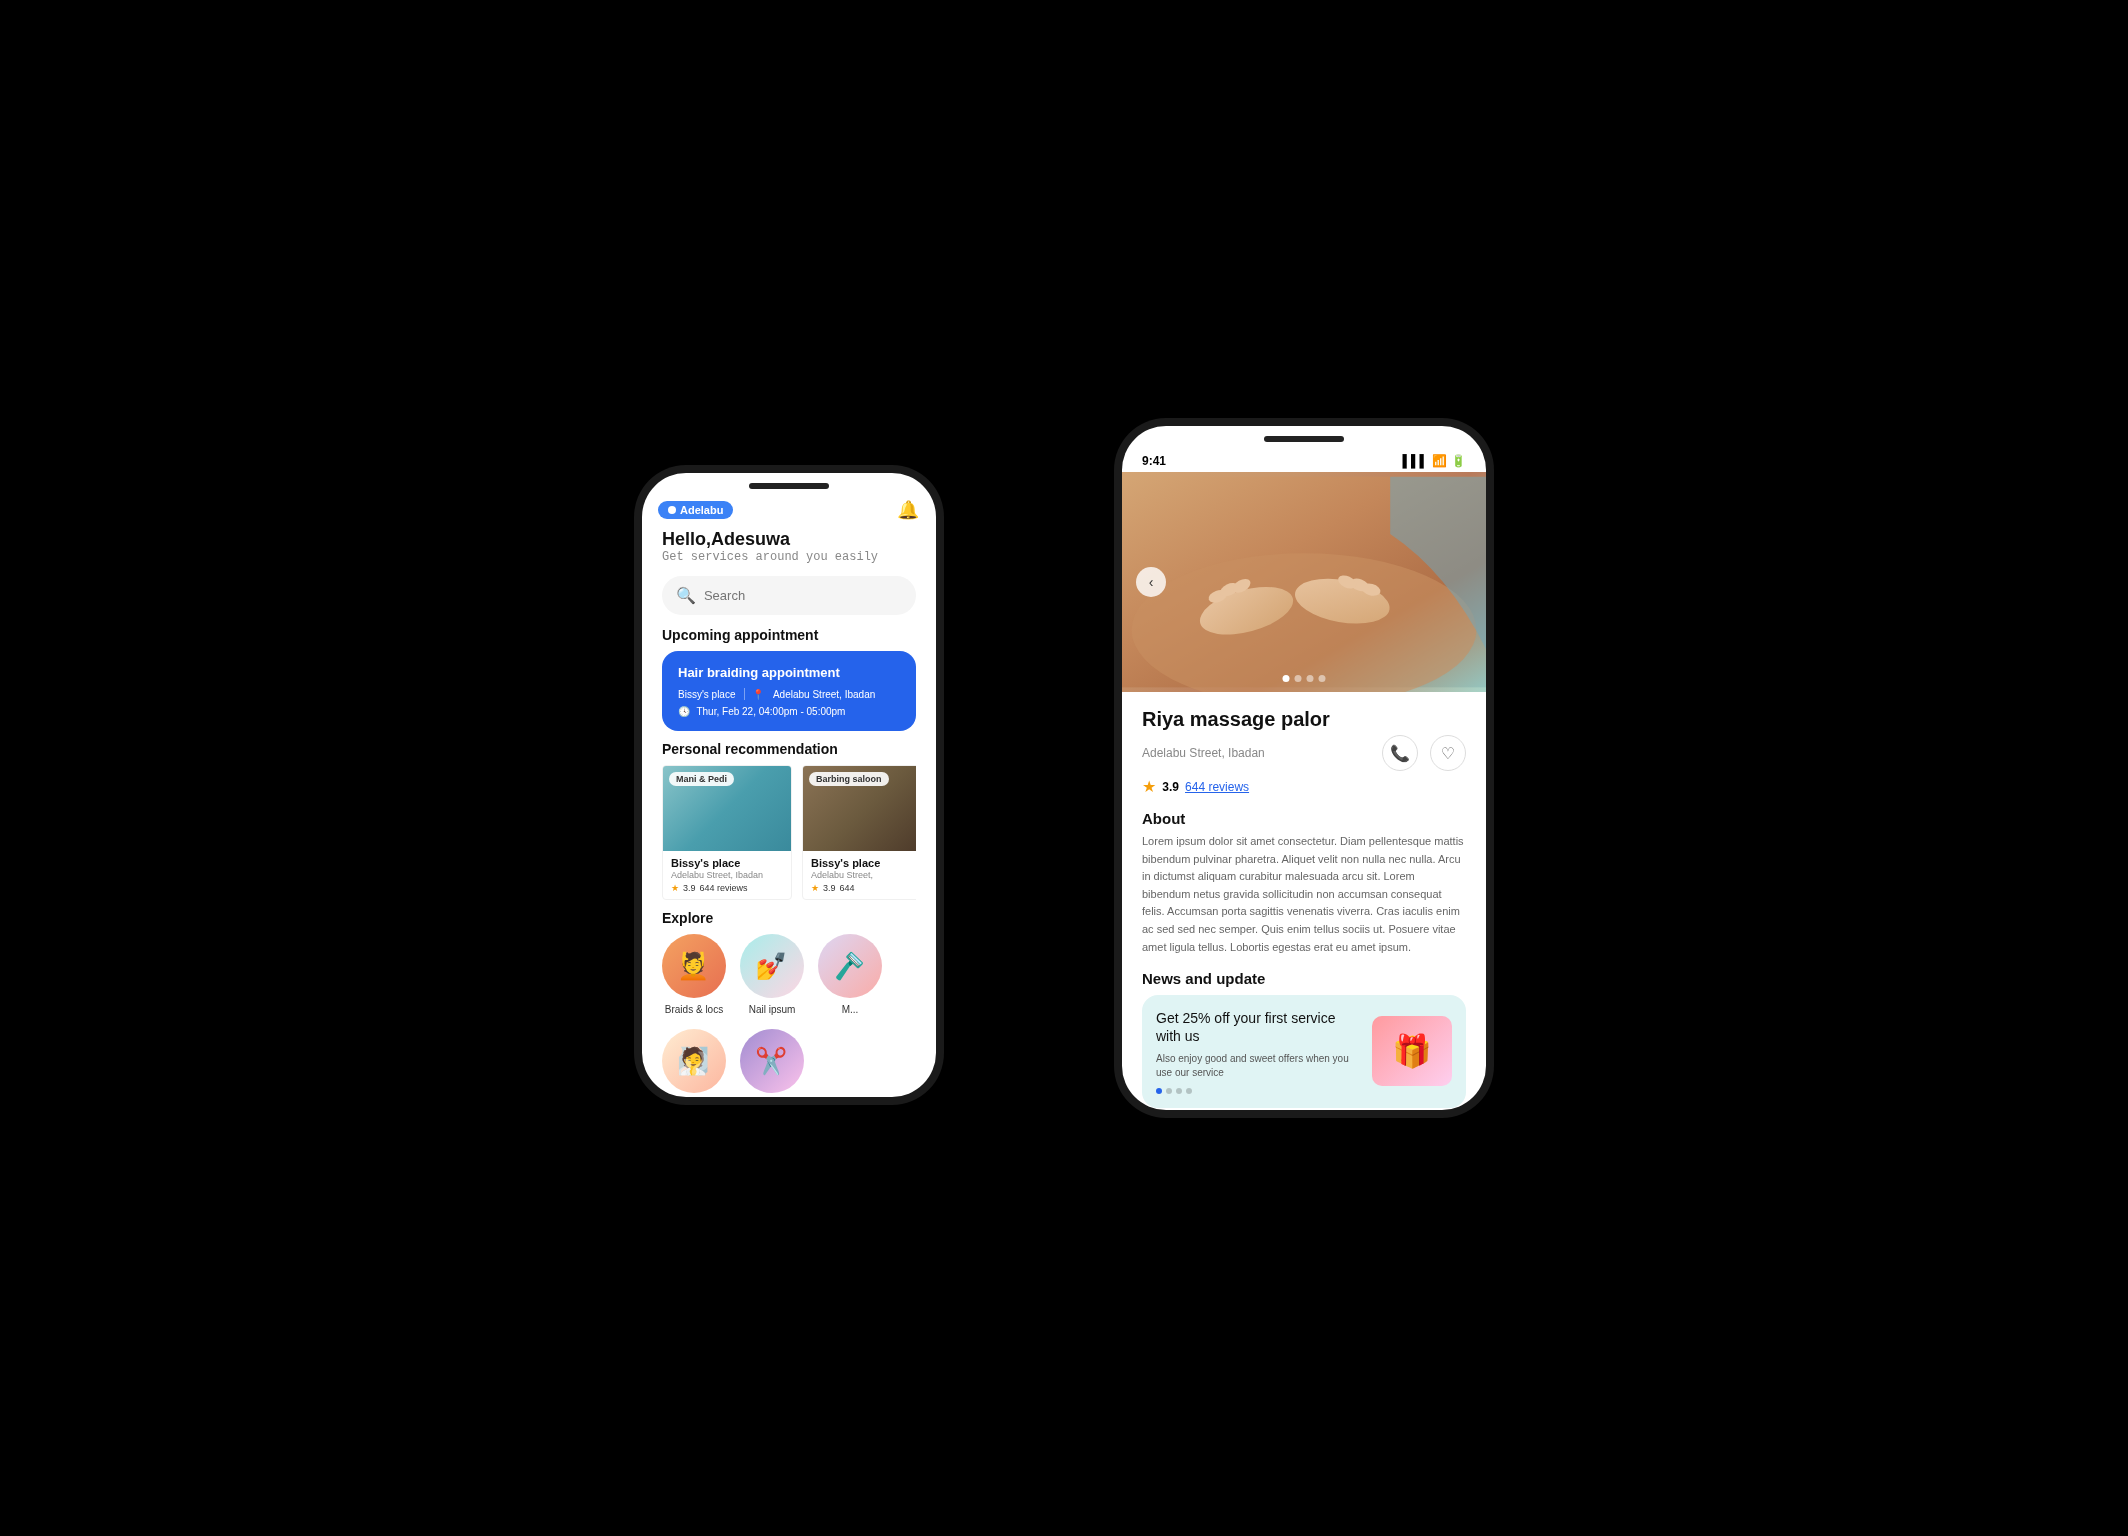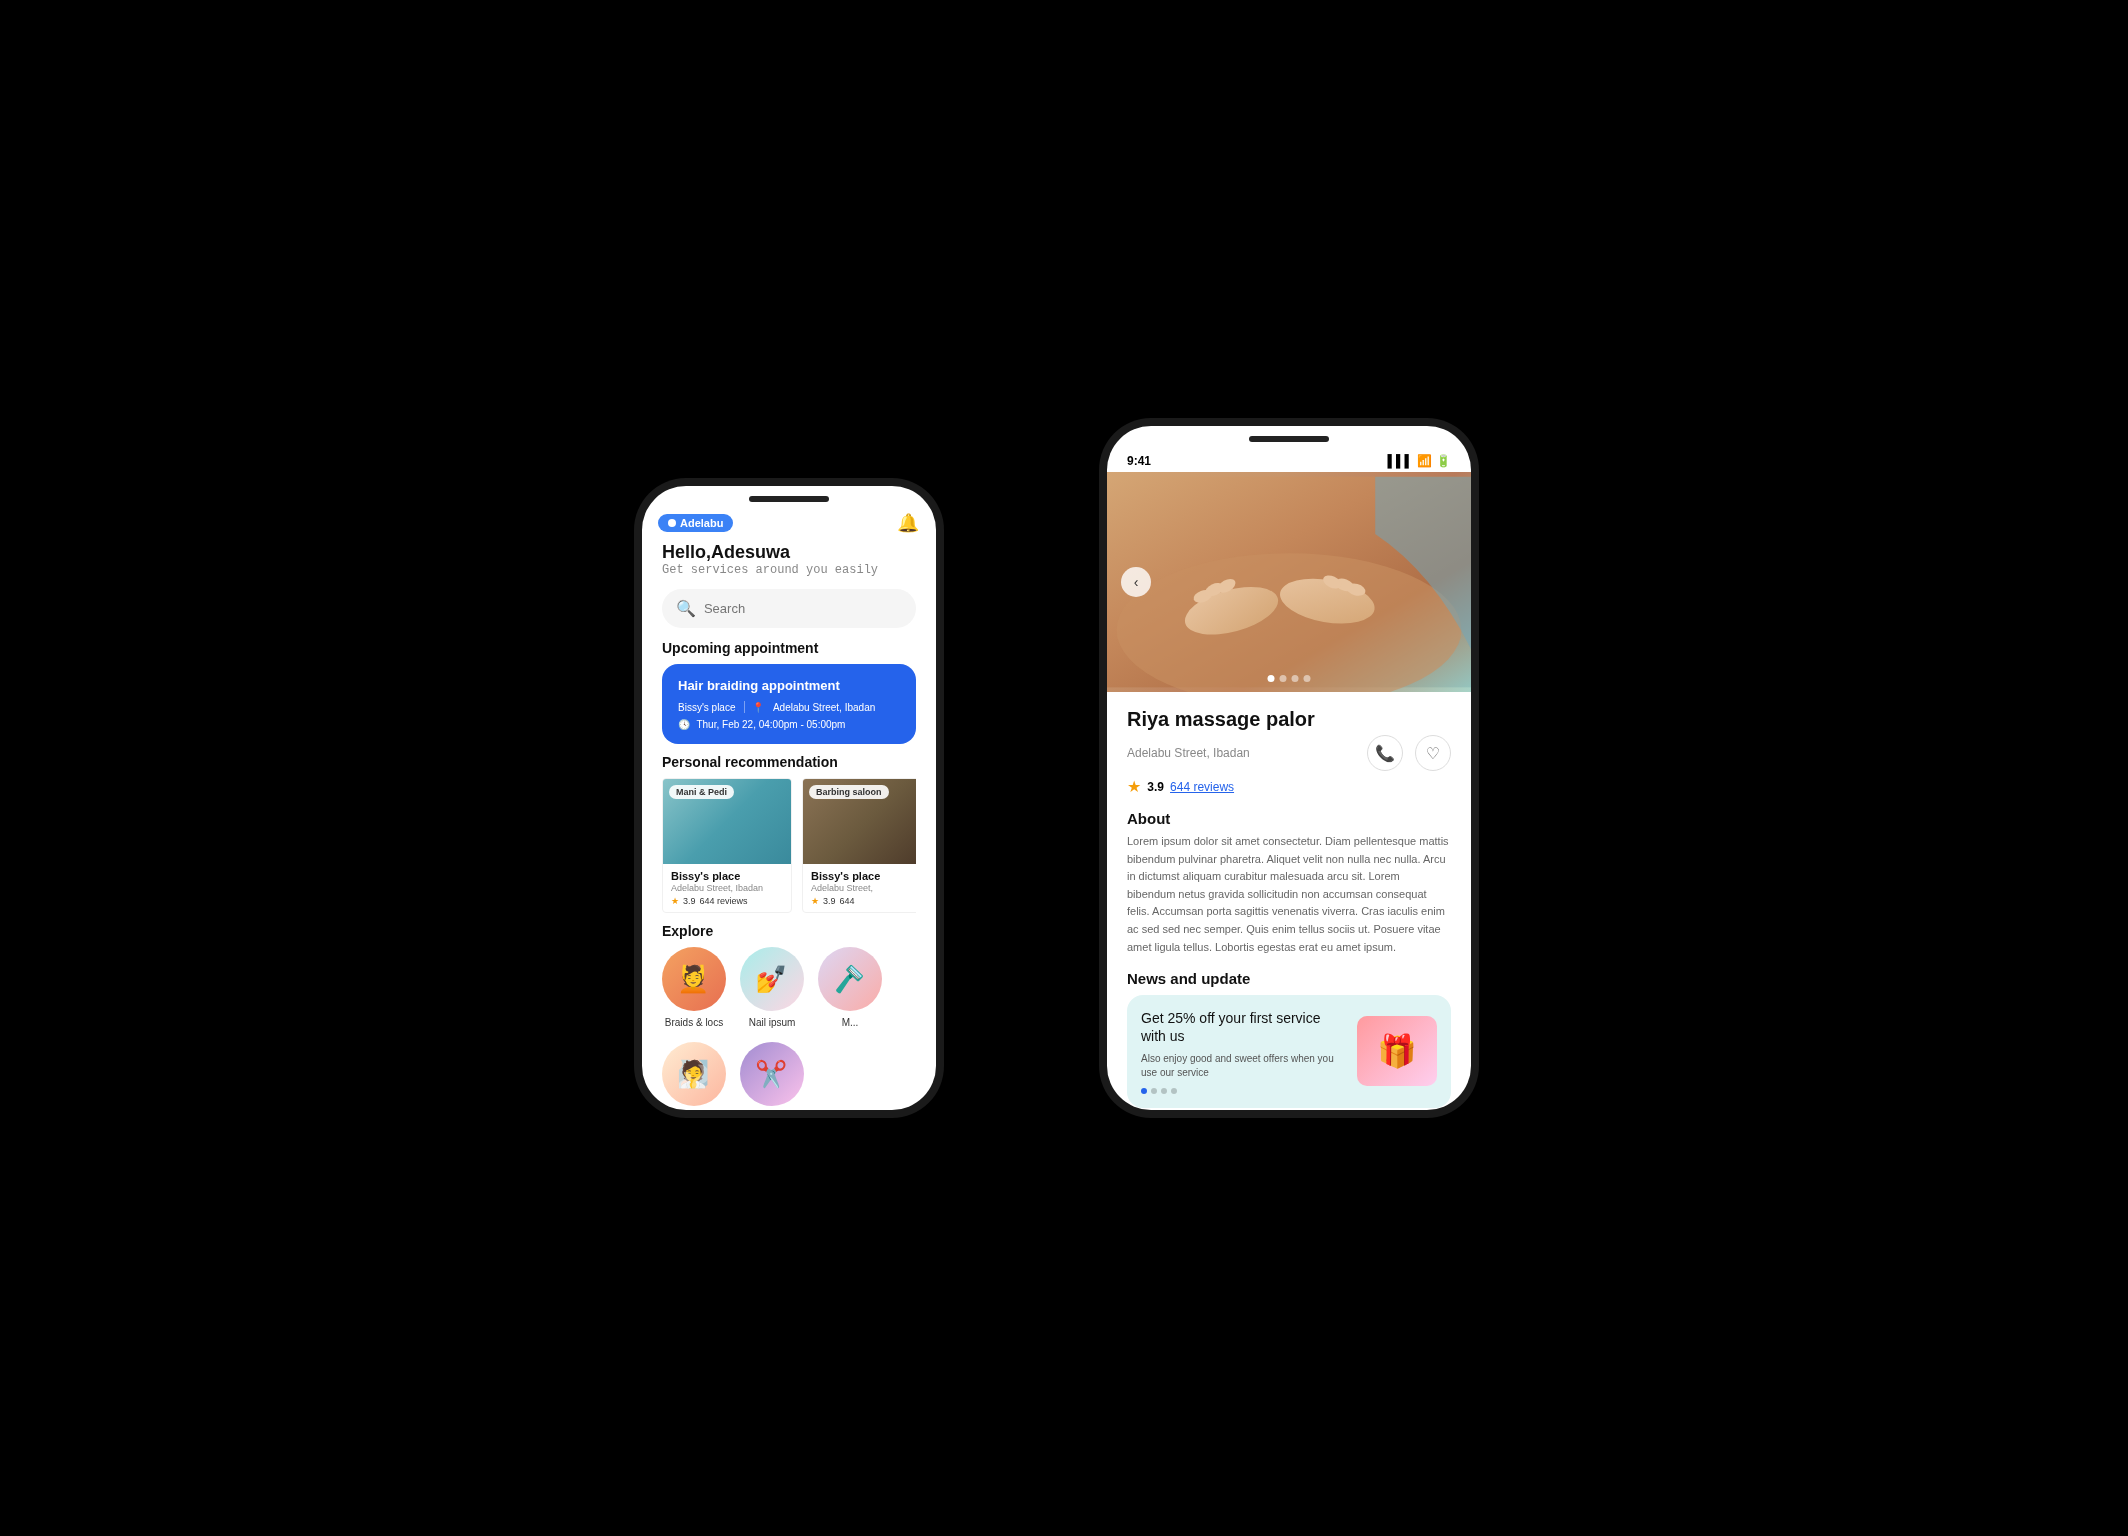--- a/index.html
+++ b/index.html
@@ -39,21 +39,21 @@
     .notch-pill {
       width: 80px;
       height: 6px;
       background: #222;
       border-radius: 3px;
     }
 
     
     .phone-left {
       left: 20px;
-      top: 60px;
+      top: 47px;
       width: 310px;
       height: 640px;
       z-index: 1;
     }
     .phone-left .phone-inner {
       height: 624px;
     }
     .phone-left .screen {
       padding: 0 20px 16px;
       overflow: hidden;
@@ -236,21 +236,21 @@
       font-size: 26px;
     }
     .explore-label {
       font-size: 10px;
       color: #333;
       text-align: center;
     }
 
     
     .phone-right {
-      right: 35px;
+      right: 20px;
       top: 0;
       width: 380px;
       height: 700px;
       z-index: 2;
     }
     .phone-right .phone-inner {
       height: 684px;
     }
     .phone-right .screen {
       overflow: hidden;

